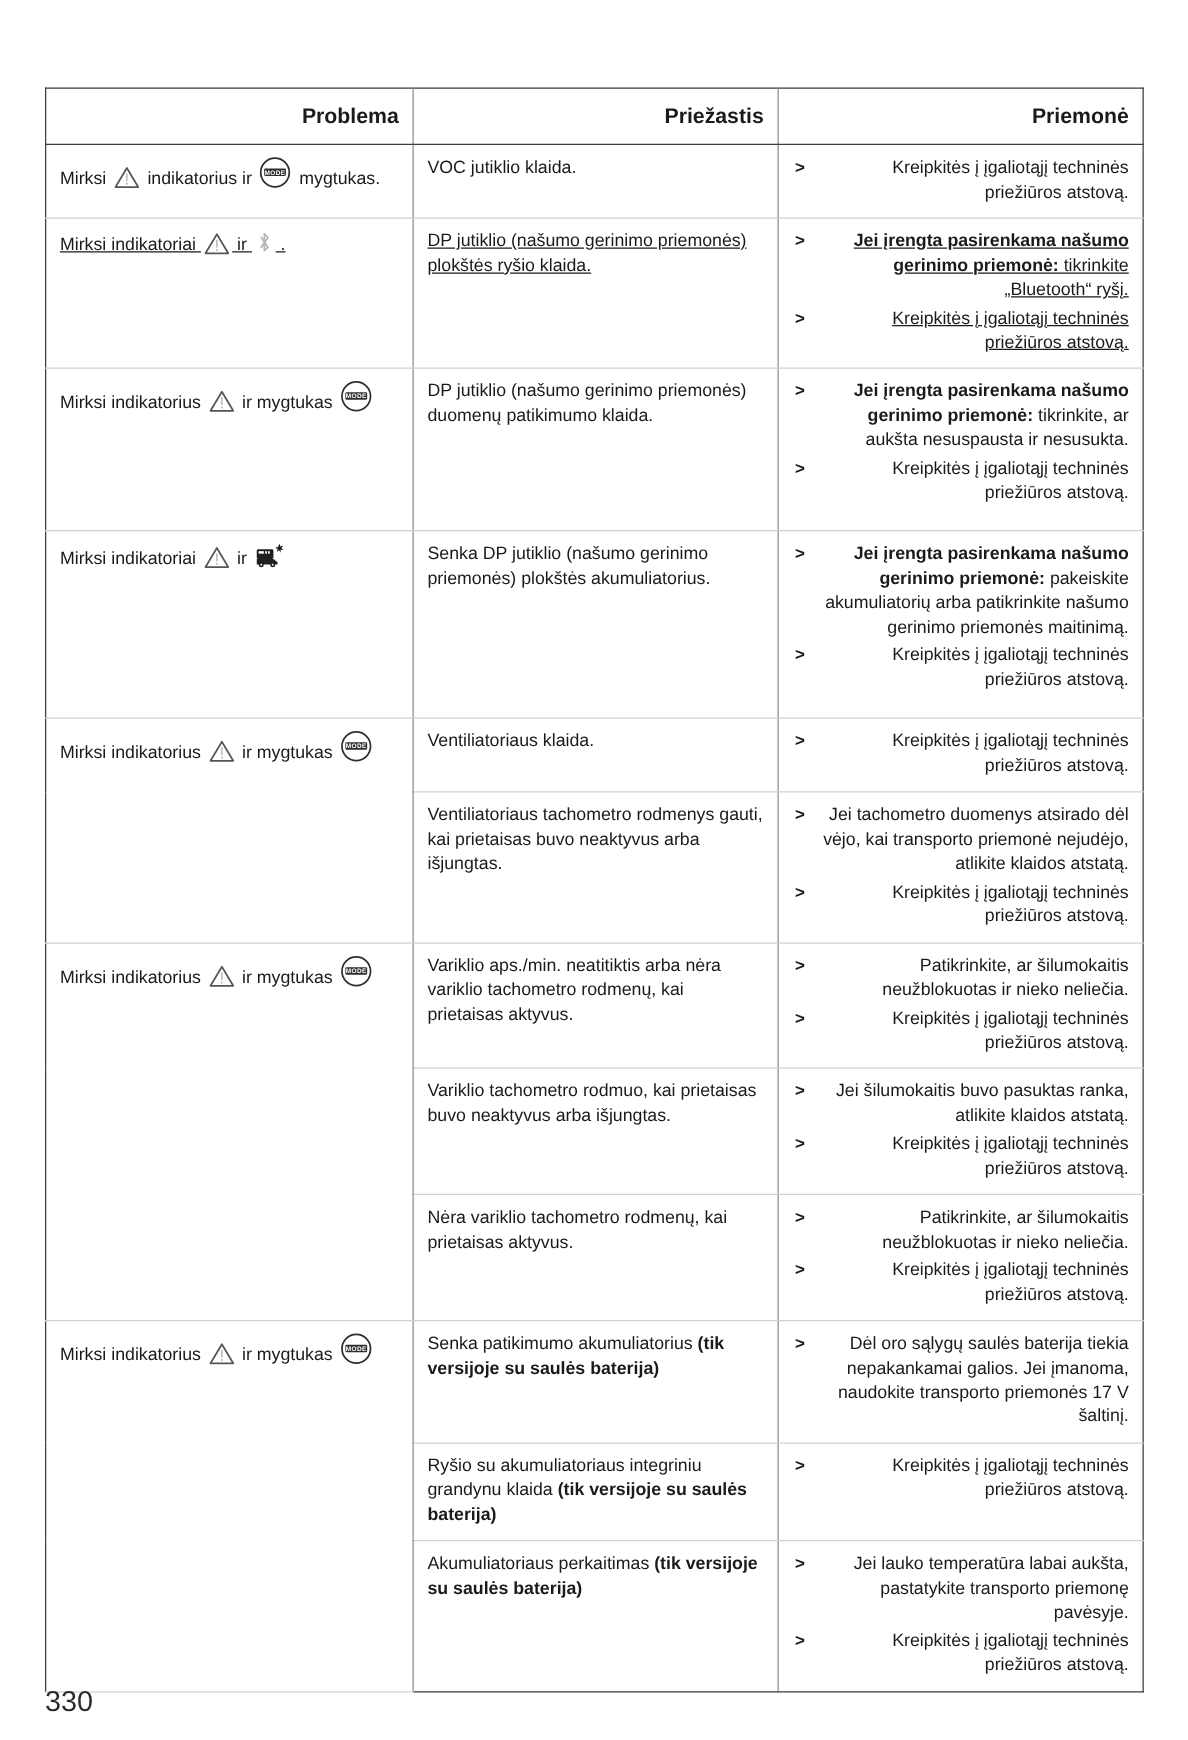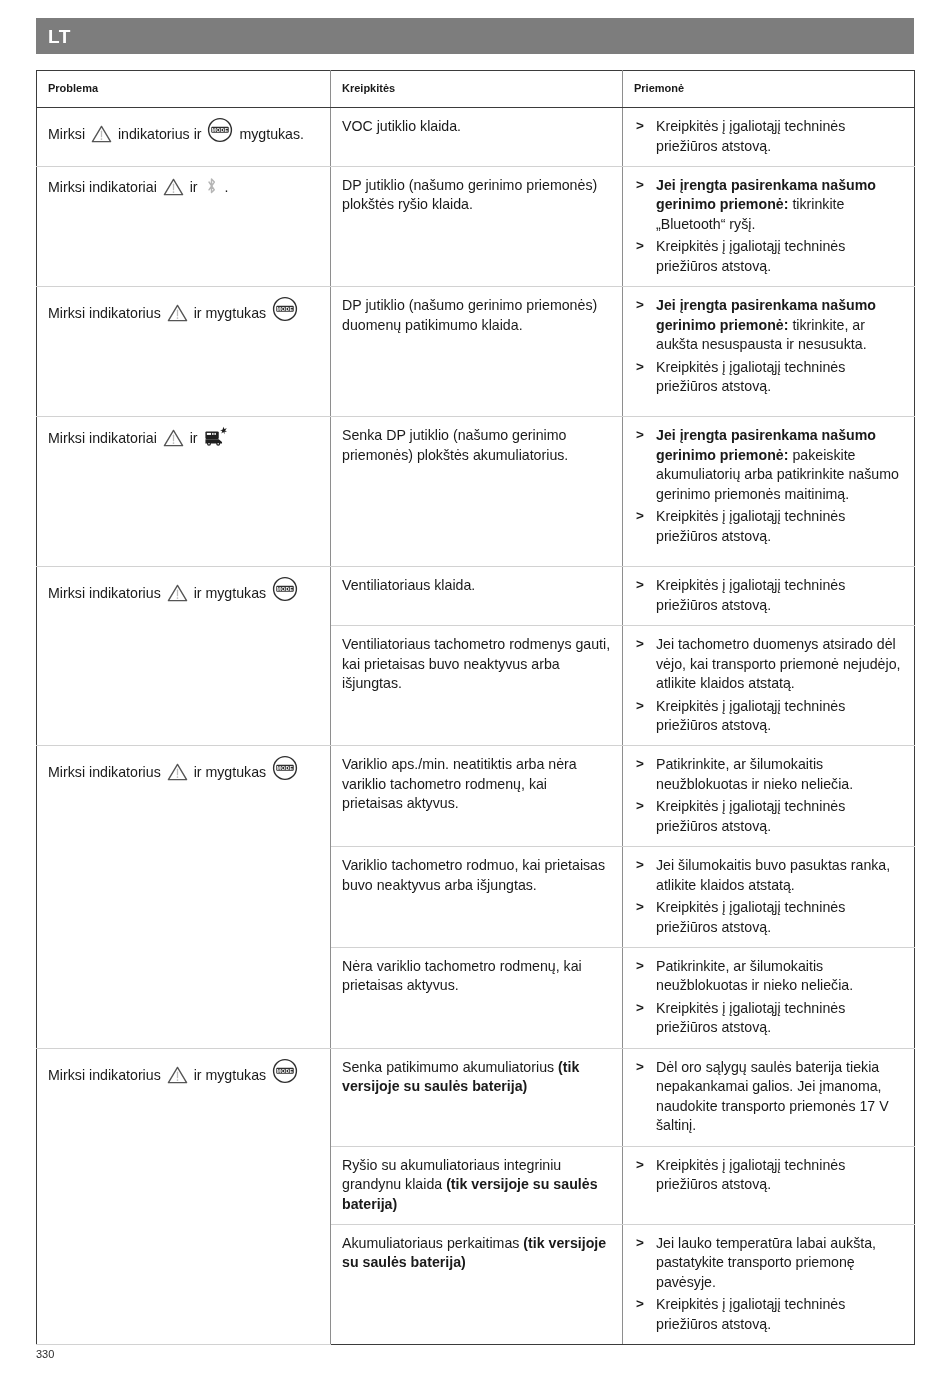--- a/index.html
+++ b/index.html
@@ -64,28 +64,28 @@
     padding: 9px 11px 10px 11px;
     border-left: 1px solid #b9b9b9;
     border-right: 1px solid #b9b9b9;
     border-top: 1px solid #d2d2d2;
     border-bottom: 1px solid #d2d2d2;
     font-size: 14.2px;
     line-height: 1.37;
   }
   table.troubleshoot thead th {
     font-weight: bold;
-    font-size: 11px;
+    font-size: 17px;
     border-top: 1.6px solid #3b3b3b;
     border-bottom: 1.6px solid #3b3b3b;
     border-left: 1px solid #3b3b3b;
     border-right: 1px solid #3b3b3b;
     padding-top: 10px;
     padding-bottom: 11px;
-    text-align: left;
+    text-align: right;
   }
   table.troubleshoot tbody tr:last-child td {
     border-bottom: 1.6px solid #3b3b3b;
   }
   
   table.troubleshoot td.col-problem,
   table.troubleshoot th.col-problem { border-left-color: #3b3b3b; border-right-color: #8e8e8e; }
   table.troubleshoot td.col-cause,
   table.troubleshoot th.col-cause { border-left-color: #8e8e8e; border-right-color: #8e8e8e; }
   table.troubleshoot td.col-remedy,
@@ -109,20 +109,21 @@
   .icon-warn { width: 21px; height: 18px; }
   .icon-mode { width: 26px; height: 26px; vertical-align: -8px; }
   .icon-bt   { width: 15px; height: 20px; vertical-align: -4px; }
   .icon-boost{ width: 24px; height: 21px; vertical-align: -5px; }
 
   
   ul.remedy {
     list-style: none;
     margin: 0;
     padding: 0;
+    text-align: right;
   }
   ul.remedy > li {
     position: relative;
     padding-left: 22px;
     margin-bottom: 3px;
   }
   ul.remedy > li:last-child { margin-bottom: 0; }
   ul.remedy > li::before {
     content: ">";
     position: absolute;
@@ -132,44 +133,41 @@
     font-size: 13.5px;
     color: #1a1a1a;
   }
   .b { font-weight: bold; }
 
   
   .page-number {
     position: absolute;
     left: 36px;
     top: 1348px;
-    font-size: 11px;
+    font-size: 23px;
     color: #2b2b2b;
   }
 </style>
 </head>
 <body>
 
 <div class="page">
 
-  <div class="lang-banner">
-    <span class="lang-code">LT</span>
-  </div>
 
   <div class="tbl-wrap">
     <table class="troubleshoot">
       <colgroup>
           <col class="c1">
           <col class="c2">
           <col class="c3">
         </colgroup>
       <thead>
         <tr>
           <th class="col-problem">Problema</th>
-          <th class="col-cause">Kreipkitės</th>
+          <th class="col-cause">Priežastis</th>
           <th class="col-remedy">Priemonė</th>
         </tr>
       </thead>
       <tbody id="tbody">
           <tr class="group-start" style="height: 48px;">
             <td class="col-problem rowspan-cell" rowspan="1"><span class="prob-line">Mirksi </span><span class="inl">
                 <svg xmlns="http://www.w3.org/2000/svg" viewBox="0 0 24 21" class="icon-warn">
                   <path d="M12 1.6 L22.6 19.4 L1.4 19.4 Z" fill="none" stroke="#555" stroke-width="1.6" stroke-linejoin="round"></path>
                   <path d="M12 7.3 L12 13.6" stroke="#bdbdbd" stroke-width="1.5" stroke-linecap="round"></path>
                   <circle cx="12" cy="16.4" r="1.0" fill="#bdbdbd"></circle>
@@ -183,21 +181,21 @@
               </span><span class="prob-line"> mygtukas.</span></td>
             <td class="col-cause">
               <div>VOC jutiklio klaida.</div>
             </td>
             <td class="col-remedy">
               <ul class="remedy">
                 <li><span>Kreipkitės į įgaliotąjį techninės priežiūros atstovą.</span></li>
               </ul>
             </td>
           </tr>
-          <tr class="group-start" style="height: 110px;">
+          <tr class="group-start" style="height: 110px; text-decoration: underline;">
             <td class="col-problem rowspan-cell" rowspan="1"><span class="prob-line">Mirksi indikatoriai </span><span class="inl">
                 <svg xmlns="http://www.w3.org/2000/svg" viewBox="0 0 24 21" class="icon-warn">
                   <path d="M12 1.6 L22.6 19.4 L1.4 19.4 Z" fill="none" stroke="#555" stroke-width="1.6" stroke-linejoin="round"></path>
                   <path d="M12 7.3 L12 13.6" stroke="#bdbdbd" stroke-width="1.5" stroke-linecap="round"></path>
                   <circle cx="12" cy="16.4" r="1.0" fill="#bdbdbd"></circle>
                 </svg>
               </span><span class="prob-line"> ir </span><span class="inl">
                 <svg xmlns="http://www.w3.org/2000/svg" viewBox="0 0 16 24" class="icon-bt">
                   <path d="M5 7.2 L11.4 16.6 L8 19.8 L8 3.6 L11.4 7.2 L5 16.6" fill="none" stroke="#b5b5b5" stroke-width="1.7" stroke-linejoin="round" stroke-linecap="round"></path>
                 </svg>

